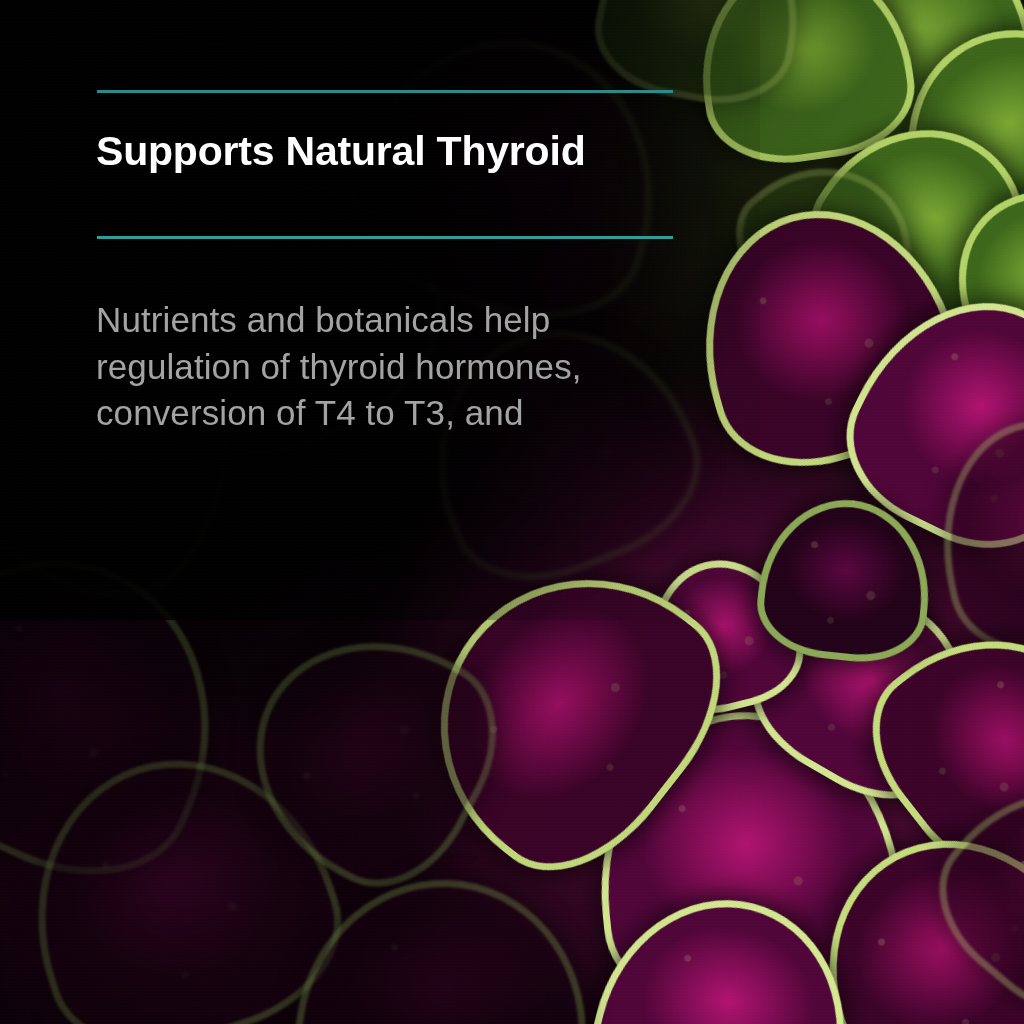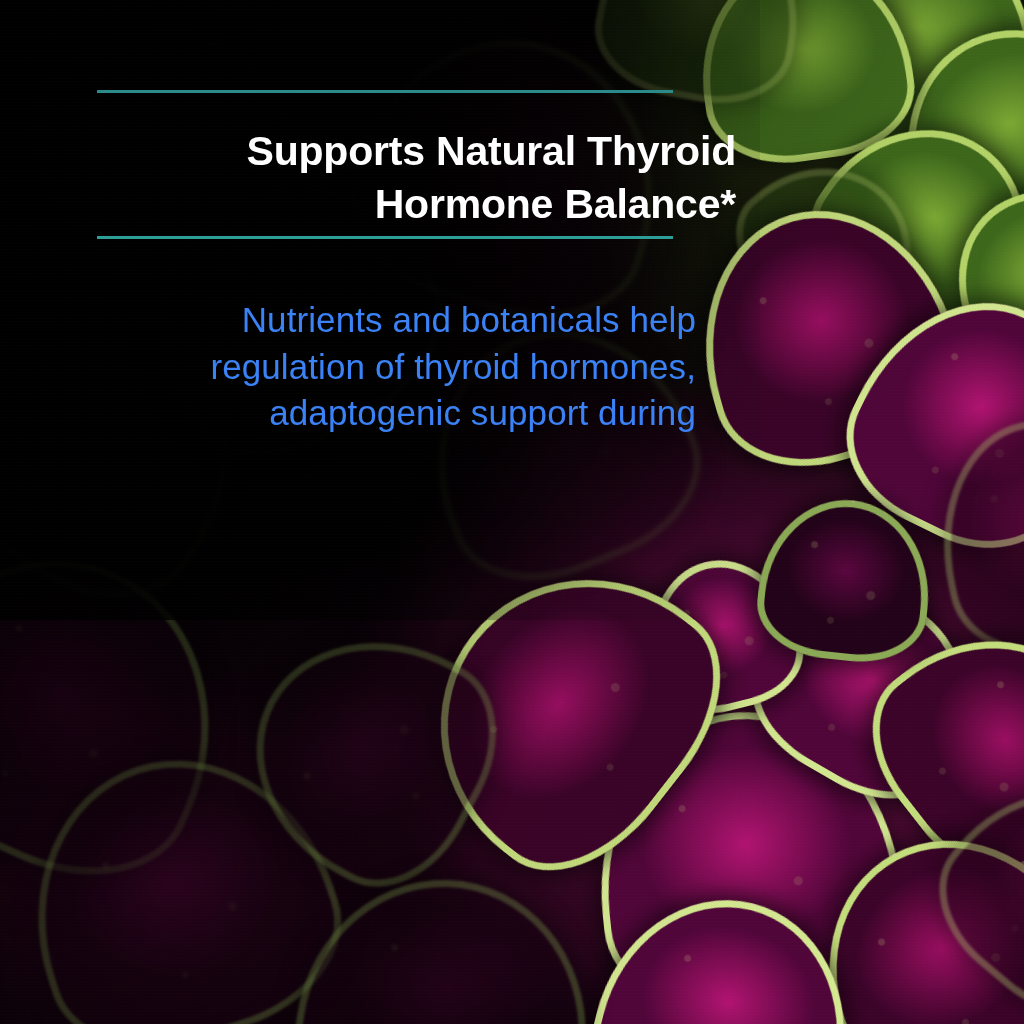--- a/index.html
+++ b/index.html
@@ -1,21 +1,20 @@
 <!DOCTYPE html>
 <html><head>
 <meta charset="utf-8">
 <style>
   html,body{margin:0;padding:0;background:#000;}
   body{width:1024px;height:1024px;overflow:hidden;font-family:"Liberation Sans",sans-serif;}
 
   .canvas{
     position:relative;width:1024px;height:1024px;overflow:hidden;
     background:#050204;
-    text-align:right;
   }
 
   
   .photo{position:absolute;inset:0;overflow:hidden;background:#040103;}
 
   
   .bg-base{
     position:absolute;inset:0;
     background:
       radial-gradient(ellipse 620px 520px at 78% 72%, rgba(140,18,92,.92) 0%, rgba(92,10,62,.62) 42%, rgba(30,4,22,.10) 74%, rgba(0,0,0,0) 100%),
@@ -94,21 +93,21 @@
 
   .headline{
     position:absolute;left:96px;top:98px;width:640px;
     color:#ffffff;font-weight:700;font-size:41px;line-height:1.27;
     letter-spacing:-.2px;
   }
   .headline .hl-line{display:block;}
 
   .body-copy{
     position:absolute;left:96px;top:262px;width:600px;
-    color:#3b82f6;font-weight:400;font-size:35px;line-height:1.33;
+    color:#a3a3a3;font-weight:400;font-size:35px;line-height:1.33;
     letter-spacing:.1px;
   }
   .body-copy .bd-line{display:block;}
 </style>
 </head>
 <body>
 
 <div class="canvas">
 
   <div class="photo">
@@ -151,25 +150,24 @@
     <div class="text-scrim"></div>
     <div class="grain"></div>
   </div>
 
   <div class="content">
 
     <hr class="rule rule-top">
 
     <h1 class="headline">
       <span class="hl-line">Supports Natural Thyroid</span>
-      <span class="hl-line">Hormone Balance*</span>
     </h1>
 
     <hr class="rule rule-bottom">
 
     <p class="body-copy">
       <span class="bd-line">Nutrients and botanicals help</span>
       <span class="bd-line">regulation of thyroid hormones,</span>
-      <span class="bd-line">adaptogenic support during</span>
+      <span class="bd-line">conversion of T4 to T3, and</span>
     </p>
 
   </div>
 </div>
 
 </body></html>

